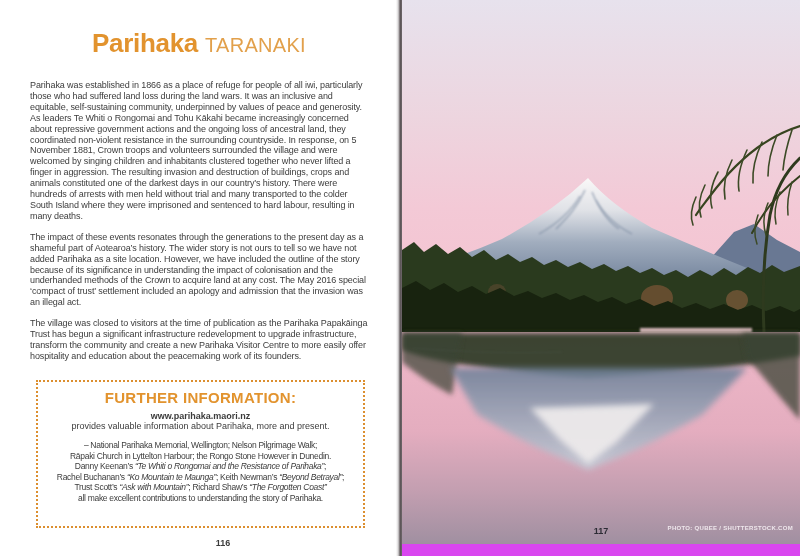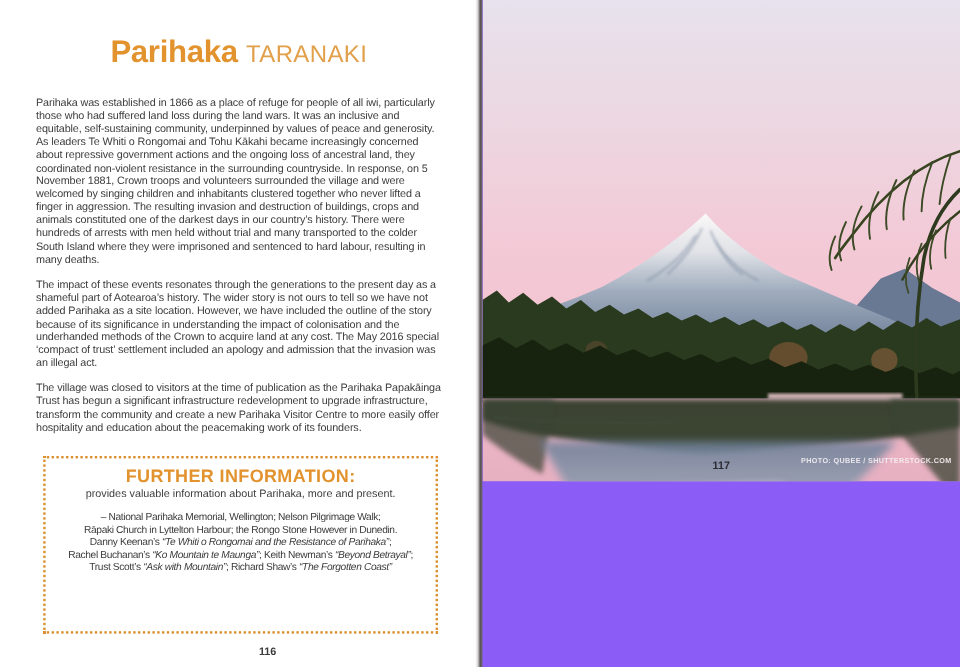--- a/index.html
+++ b/index.html
@@ -1,17 +1,17 @@
 <!DOCTYPE html>
 <html><head>
 <meta charset="utf-8">
 <style>
   html,body{margin:0;padding:0;background:#ffffff;}
   body{width:800px;height:556px;font-family:"Liberation Sans", sans-serif;}
-  .spread{position:relative;width:800px;height:556px;background:#8b5cf6;overflow:hidden;}
+  .spread{position:relative;width:800px;height:556px;background:#d946ef;overflow:hidden;}
 
   
   .page-left{position:absolute;left:0;top:0;width:398px;height:556px;background:#fff;}
   .title{position:absolute;top:28px;left:0;width:100%;text-align:center;white-space:nowrap;}
   .title-main{font-size:26px;font-weight:bold;color:#E2932E;letter-spacing:-0.3px;}
   .title-region{font-size:20px;font-weight:normal;color:#E2A04B;margin-left:7px;letter-spacing:0.3px;}
   .body-text{position:absolute;top:80px;left:30px;width:340px;color:#3c3c3c;
              font-size:9px;line-height:10.9px;letter-spacing:-0.1px;}
   .body-text p{margin:0 0 10px 0;}
 
@@ -25,21 +25,21 @@
   .rich-line{white-space:normal;}
 
   .pn-left{position:absolute;left:0;bottom:8px;width:446px;text-align:center;
            font-size:9px;font-weight:bold;color:#3c3c3c;}
 
   
   .gutter{position:absolute;left:396px;top:0;width:6px;height:556px;
           background:linear-gradient(90deg,#ffffff 0%,#d9d7d8 35%,#5a5355 70%,#6e676a 100%);}
 
   
-  .page-right{position:absolute;left:402px;top:0;width:398px;height:401px;overflow:hidden;}
+  .page-right{position:absolute;left:402px;top:0;width:398px;height:544px;overflow:hidden;}
   .photo{position:absolute;left:0;top:0;}
   .pn-right{position:absolute;left:0;bottom:8px;width:398px;text-align:center;
             font-size:9px;font-weight:bold;color:#2c2c35;}
   .credit{position:absolute;right:7px;bottom:13px;font-size:6px;font-weight:bold;
           color:#f6f0f4;letter-spacing:0.3px;text-transform:uppercase;opacity:0.9;}
 </style>
 </head>
 <body>
 
 <div class="spread">
@@ -51,27 +51,29 @@
     </div>
 
     <div class="body-text">
       <p>Parihaka was established in 1866 as a place of refuge for people of all iwi, particularly those who had suffered land loss during the land wars. It was an inclusive and equitable, self-sustaining community, underpinned by values of peace and generosity. As leaders Te Whiti o Rongomai and Tohu Kākahi became increasingly concerned about repressive government actions and the ongoing loss of ancestral land, they coordinated non-violent resistance in the surrounding countryside. In response, on 5 November 1881, Crown troops and volunteers surrounded the village and were welcomed by singing children and inhabitants clustered together who never lifted a finger in aggression. The resulting invasion and destruction of buildings, crops and animals constituted one of the darkest days in our country’s history. There were hundreds of arrests with men held without trial and many transported to the colder South Island where they were imprisoned and sentenced to hard labour, resulting in many deaths.</p>
       <p>The impact of these events resonates through the generations to the present day as a shameful part of Aotearoa’s history. The wider story is not ours to tell so we have not added Parihaka as a site location. However, we have included the outline of the story because of its significance in understanding the impact of colonisation and the underhanded methods of the Crown to acquire land at any cost. The May 2016 special ‘compact of trust’ settlement included an apology and admission that the invasion was an illegal act.</p>
       <p>The village was closed to visitors at the time of publication as the Parihaka Papakāinga Trust has begun a significant infrastructure redevelopment to upgrade infrastructure, transform the community and create a new Parihaka Visitor Centre to more easily offer hospitality and education about the peacemaking work of its founders.</p>
     </div>
 
     <div class="info-box">
       <div class="fi-heading">FURTHER INFORMATION:</div>
+      <div class="fi-site">www.parihaka.maori.nz</div>
       <div class="fi-note">provides valuable information about Parihaka, more and present.</div>
       <div class="fi-lines">
           <div class="rich-line"><span>– National Parihaka Memorial, Wellington; Nelson Pilgrimage Walk;</span></div>
           <div class="rich-line"><span>Rāpaki Church in Lyttelton Harbour; the Rongo Stone However in Dunedin.</span></div>
           <div class="rich-line"><span>Danny Keenan’s </span><em>“Te Whiti o Rongomai and the Resistance of Parihaka”</em><span>;</span></div>
           <div class="rich-line"><span>Rachel Buchanan’s </span><em>“Ko Mountain te Maunga”</em><span>; Keith Newman’s </span><em>“Beyond Betrayal”</em><span>;</span></div>
           <div class="rich-line"><span>Trust Scott’s </span><em>“Ask with Mountain”</em><span>; Richard Shaw’s </span><em>“The Forgotten Coast”</em></div>
+          <div class="rich-line"><span>all make excellent contributions to understanding the story of Parihaka.</span></div>
         </div>
     </div>
 
     <div class="pn-left">116</div>
   </div>
 
   <div class="gutter"></div>
 
   <div class="page-right">
 

